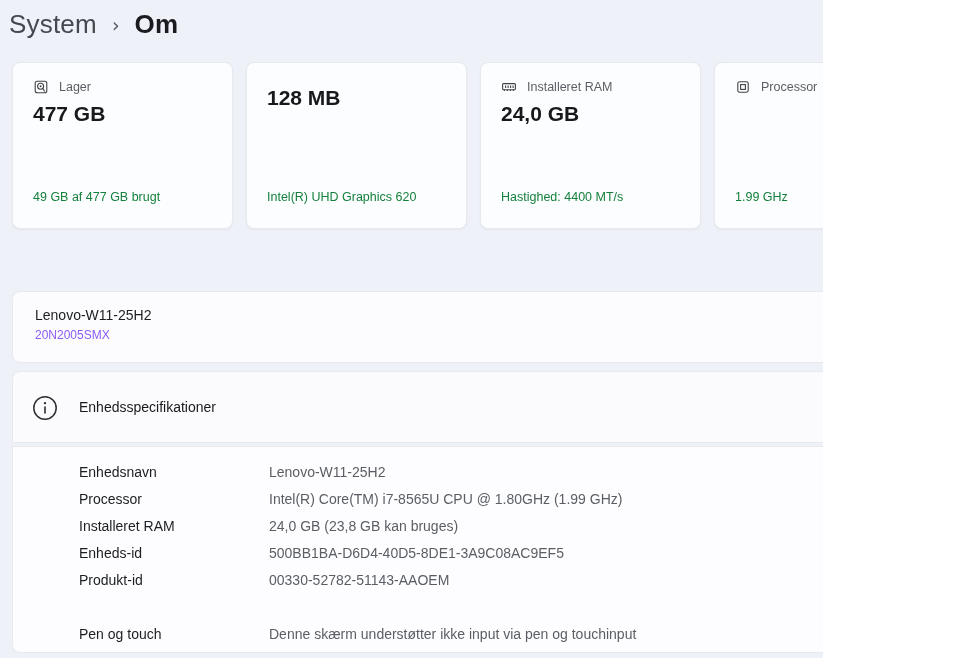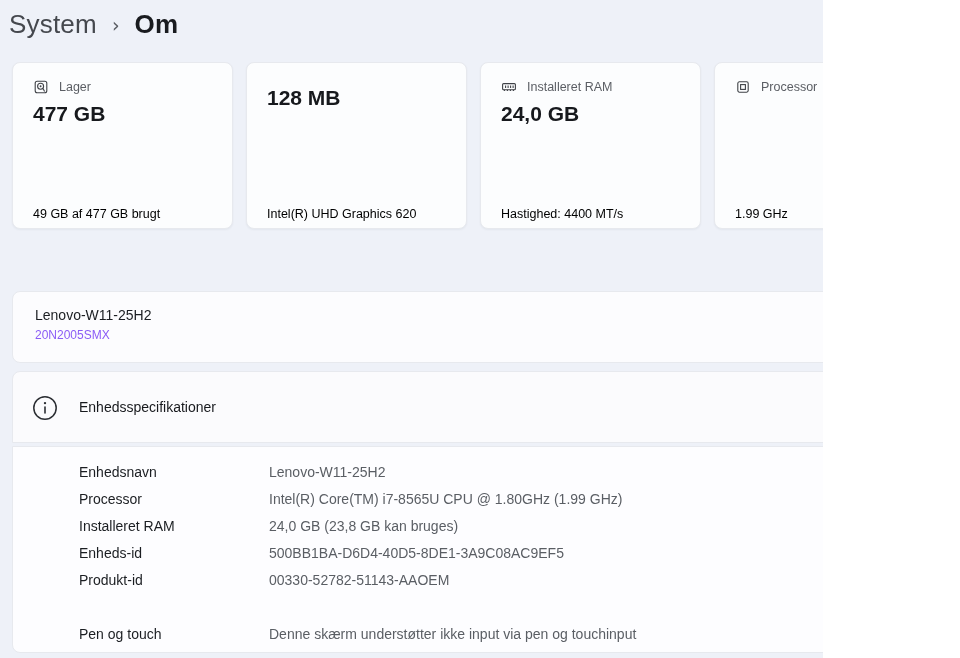--- a/index.html
+++ b/index.html
@@ -12,21 +12,21 @@
   .bc-sep{font-size:19px;color:#5b5e64;padding-top:1px;font-family:"DejaVu Sans", sans-serif;}
   .bc-current{font-size:26px;font-weight:700;color:#191b1f;letter-spacing:0.2px;}
 
   
   .cards{position:absolute;left:12px;top:62px;display:flex;gap:13px;}
   .card{position:relative;width:179px;height:133px;padding:16px 20px;background:#fcfdfe;
         border:1px solid #e7e9ee;border-radius:8px;box-shadow:0 1px 2px rgba(20,30,60,0.05);}
   .card-head{display:flex;align-items:center;gap:10px;color:#5b5e64;font-size:12.5px;}
   .card-head svg{flex:0 0 auto;display:block;}
   .card-value{margin-top:2px;font-size:21px;font-weight:700;color:#17191d;line-height:1.6;padding-right:4px;}
-  .card-foot{position:absolute;left:20px;bottom:7px;right:10px;font-size:12.5px;color:#000000;white-space:nowrap;overflow:hidden;}
+  .card-foot{position:absolute;left:20px;bottom:24px;right:10px;font-size:12.5px;color:#15803d;white-space:nowrap;overflow:hidden;}
 
   
   .panel{position:absolute;left:12px;width:980px;background:#fcfcfe;border:1px solid #e7e9ee;box-sizing:border-box;}
 
   
   .device-panel{top:291px;height:72px;border-radius:8px;}
   .device-name{position:absolute;left:22px;top:15px;font-size:14px;color:#1b1e22;}
   .device-model{position:absolute;left:22px;top:36px;font-size:12px;color:#8b5cf6;}
   .btn{background:#fdfdfd;border:1px solid #d2d2d7;border-radius:5px;font-size:14px;color:#1b1e22;
        font-family:"Liberation Sans", sans-serif;box-shadow:0 1px 1px rgba(20,30,60,0.04);cursor:pointer;}

